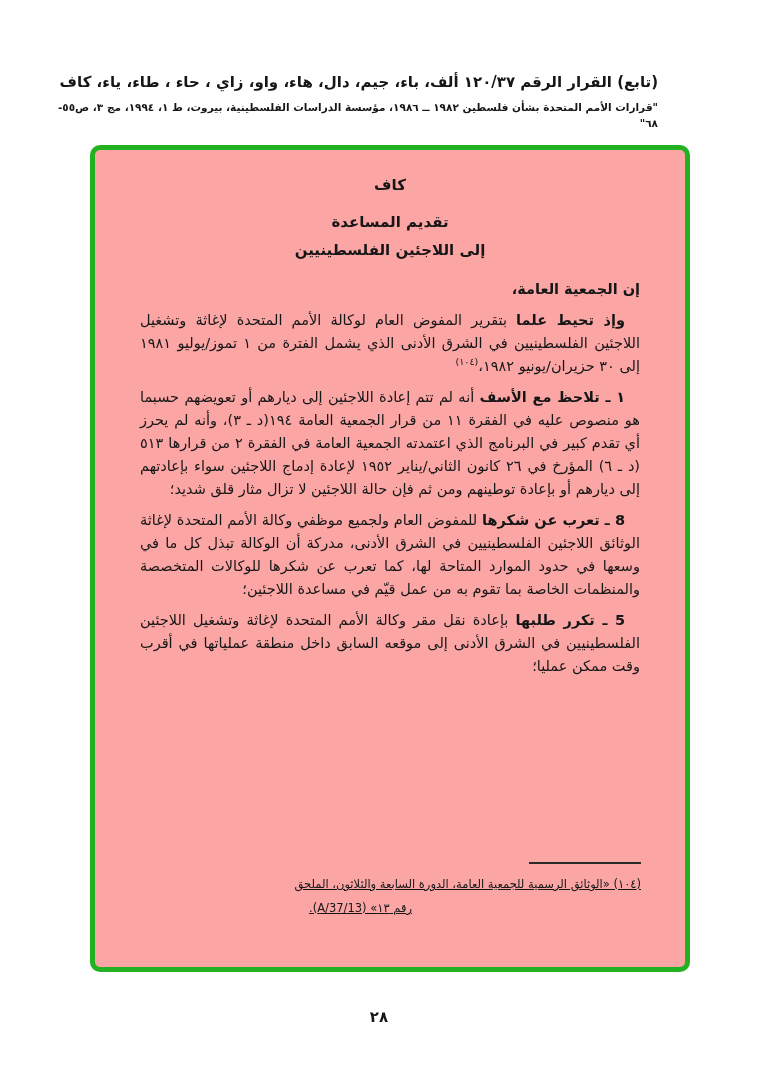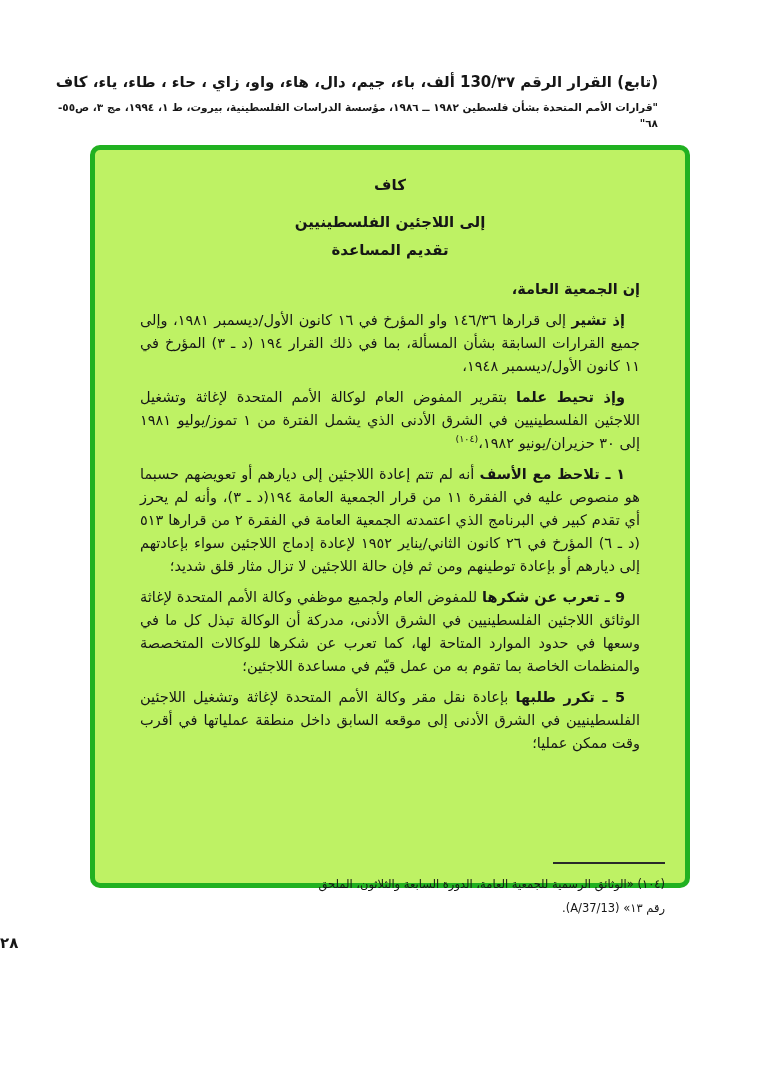--- a/index.html
+++ b/index.html
@@ -7,66 +7,65 @@
     width:758px;height:1078px;position:relative;background:#ffffff;
     font-family:"DejaVu Sans",sans-serif;color:#161616;overflow:hidden;
   }
   .header{
     position:absolute;top:72px;left:40px;right:100px;
     direction:rtl;text-align:right;
   }
   .header-line1{font-weight:bold;font-size:15px;line-height:20px;}
   .header-line2{font-weight:bold;font-size:10.5px;line-height:16px;margin-top:7px;}
   .green-box{
-    position:absolute;left:90px;top:145px;width:600px;height:743px;
+    position:absolute;left:90px;top:145px;width:600px;height:827px;
     box-sizing:border-box;border:5px solid #21b121;border-radius:10px;
-    background:#bef264;
+    background:#fca5a5;
   }
   .content{direction:rtl;padding:26px 45px 0 45px;}
   .title-block{text-align:center;font-weight:bold;font-size:15px;}
   .title-letter{margin-bottom:14px;}
   .title-line{line-height:28px;}
   .body-text{margin-top:14px;font-size:14.5px;line-height:23px;text-align:justify;}
   .para{margin-top:8px;}
   .para.indent{text-indent:15px;}
   .para .lead{font-weight:bold;}
   .para sup{font-size:9.5px;line-height:0;}
   .footnote{
-    position:absolute;top:712px;right:20px;width:332px;
-    direction:rtl;font-size:11.5px;line-height:24px;
+    position:absolute;top:712px;right:44px;width:332px;
+    direction:rtl;font-size:11.5px;line-height:24px;text-decoration:underline;
   }
   .fn-rule{width:112px;height:2px;background:#2a2a2a;margin:0 0 8px auto;}
   .fn-line1{text-align:right;white-space:nowrap;}
-  .fn-line2{text-align:right;}
+  .fn-line2{text-align:left;}
   .page-number{
-    position:absolute;top:934px;left:0;width:100%;
-    text-align:left;font-weight:bold;font-size:15px;letter-spacing:6px;
+    position:absolute;top:1008px;left:0;width:100%;
+    text-align:center;font-weight:bold;font-size:15px;letter-spacing:6px;
   }
 </style>
 </head>
 <body>
 
 <div class="header">
-  <div class="header-line1">(تابع) القرار الرقم 130/٣٧ ألف، باء، جيم، دال، هاء، واو، زاي ، حاء ، طاء، ياء، كاف</div>
+  <div class="header-line1">(تابع) القرار الرقم ١٢٠/٣٧ ألف، باء، جيم، دال، هاء، واو، زاي ، حاء ، طاء، ياء، كاف</div>
   <div class="header-line2">"قرارات الأمم المتحدة بشأن فلسطين ١٩٨٢ ــ ١٩٨٦، مؤسسة الدراسات الفلسطينية، بيروت، ط ١، ١٩٩٤، مج ٣، ص٥٥- ٦٨"</div>
 </div>
 
 <div class="green-box" style="border-color: rgb(33, 177, 33);">
   <div class="content">
     <div class="title-block">
       <div class="title-letter">كاف</div>
+      <div class="title-line">تقديم المساعدة</div>
       <div class="title-line">إلى اللاجئين الفلسطينيين</div>
-      <div class="title-line">تقديم المساعدة</div>
     </div>
     <div class="body-text" id="paras">
         <div class="para"><span class="lead">إن الجمعية العامة،</span><span></span></div>
-        <div class="para indent"><span class="lead">إذ تشير</span><span> إلى قرارها ١٤٦/٣٦ واو المؤرخ في ١٦ كانون الأول/ديسمبر ١٩٨١، وإلى جميع القرارات السابقة بشأن المسألة، بما في ذلك القرار ١٩٤ (د ـ ٣) المؤرخ في ١١ كانون الأول/ديسمبر ١٩٤٨،</span></div>
         <div class="para indent"><span class="lead">وإذ تحيط علما</span><span> بتقرير المفوض العام لوكالة الأمم المتحدة لإغاثة وتشغيل اللاجئين الفلسطينيين في الشرق الأدنى الذي يشمل الفترة من ١ تموز/يوليو ١٩٨١ إلى ٣٠ حزيران/يونيو ١٩٨٢،</span><sup>(١٠٤)</sup></div>
         <div class="para indent"><span class="lead">١ ـ تلاحظ مع الأسف</span><span> أنه لم تتم إعادة اللاجئين إلى ديارهم أو تعويضهم حسبما هو منصوص عليه في الفقرة ١١ من قرار الجمعية العامة ١٩٤(د ـ ٣)، وأنه لم يحرز أي تقدم كبير في البرنامج الذي اعتمدته الجمعية العامة في الفقرة ٢ من قرارها ٥١٣ (د ـ ٦) المؤرخ في ٢٦ كانون الثاني/يناير ١٩٥٢ لإعادة إدماج اللاجئين سواء بإعادتهم إلى ديارهم أو بإعادة توطينهم ومن ثم فإن حالة اللاجئين لا تزال مثار قلق شديد؛</span></div>
-        <div class="para indent"><span class="lead">9 ـ تعرب عن شكرها</span><span> للمفوض العام ولجميع موظفي وكالة الأمم المتحدة لإغاثة الوثائق اللاجئين الفلسطينيين في الشرق الأدنى، مدركة أن الوكالة تبذل كل ما في وسعها في حدود الموارد المتاحة لها، كما تعرب عن شكرها للوكالات المتخصصة والمنظمات الخاصة بما تقوم به من عمل قيّم في مساعدة اللاجئين؛</span></div>
+        <div class="para indent"><span class="lead">8 ـ تعرب عن شكرها</span><span> للمفوض العام ولجميع موظفي وكالة الأمم المتحدة لإغاثة الوثائق اللاجئين الفلسطينيين في الشرق الأدنى، مدركة أن الوكالة تبذل كل ما في وسعها في حدود الموارد المتاحة لها، كما تعرب عن شكرها للوكالات المتخصصة والمنظمات الخاصة بما تقوم به من عمل قيّم في مساعدة اللاجئين؛</span></div>
         <div class="para indent"><span class="lead">5 ـ تكرر طلبها</span><span> بإعادة نقل مقر وكالة الأمم المتحدة لإغاثة وتشغيل اللاجئين الفلسطينيين في الشرق الأدنى إلى موقعه السابق داخل منطقة عملياتها في أقرب وقت ممكن عمليا؛</span></div>
       </div>
   </div>
   <div class="footnote">
     <div class="fn-rule"></div>
     <div class="fn-line1">(١٠٤) «الوثائق الرسمية للجمعية العامة، الدورة السابعة والثلاثون، الملحق</div>
     <div class="fn-line2">رقم ١٣» (A/37/13).</div>
   </div>
 </div>
 

